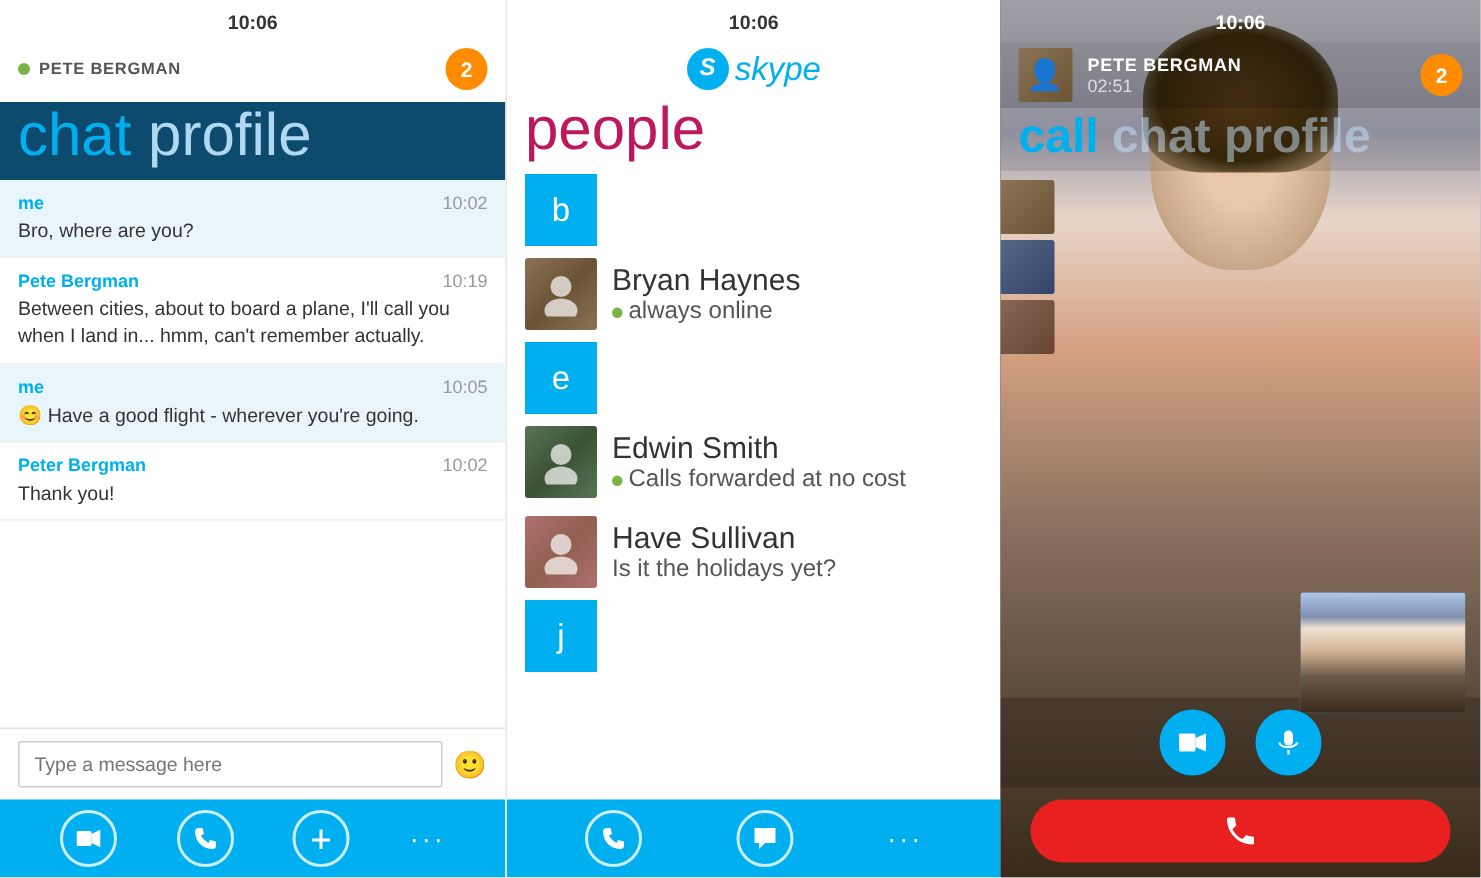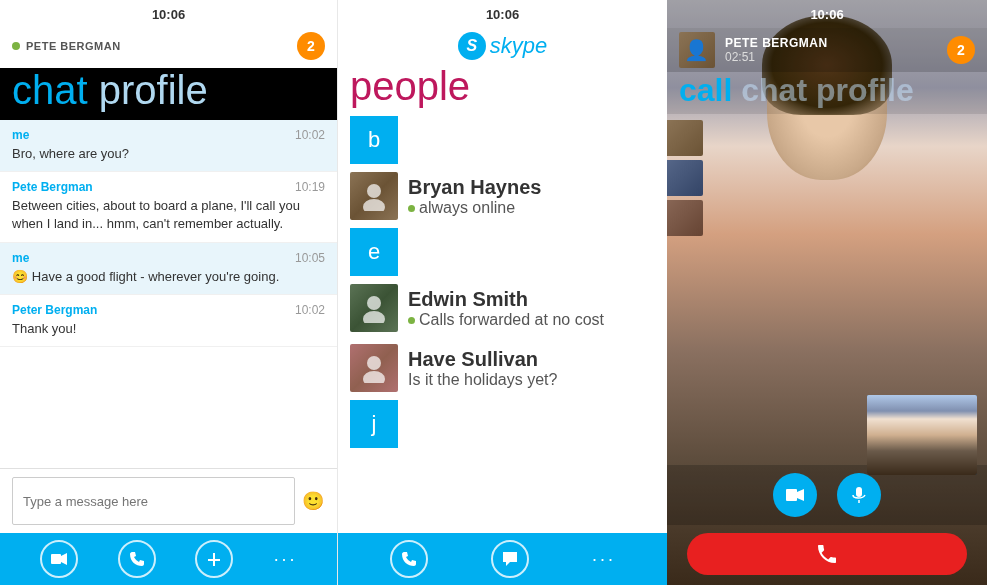--- a/index.html
+++ b/index.html
@@ -71,21 +71,21 @@
       color: #fff;
       font-size: 14px;
       font-weight: 700;
       display: flex;
       align-items: center;
       justify-content: center;
     }
 
     .page-title-bar {
       padding: 2px 12px 10px 12px;
-      background: #000000;
+      background: #0c4a6e;
     }
 
     .page-title {
       font-size: 40px;
       font-weight: 300;
       line-height: 1;
     }
 
     .title-word-accent {
       color: #00aff0;
@@ -137,21 +137,21 @@
     .chat-input-area {
       padding: 8px 12px;
       border-top: 1px solid #e0e0e0;
       display: flex;
       align-items: center;
       gap: 8px;
     }
 
     .chat-input {
       flex: 1;
-      height: 48px;
+      height: 31px;
       border: 1px solid #ccc;
       border-radius: 2px;
       padding: 0 10px;
       font-size: 13px;
       color: #999;
       outline: none;
     }
 
     .emoji-icon {
       color: #aaa;
@@ -349,21 +349,21 @@
       color: #fff;
       font-size: 20px;
     }
 
     .contact-info {
       flex: 1;
     }
 
     .contact-name {
       font-size: 20px;
-      font-weight: 700;
+      font-weight: 400;
       color: #333;
       line-height: 1.2;
     }
 
     .contact-status {
       font-size: 16px;
       color: #555;
       display: flex;
       align-items: center;
       gap: 4px;

